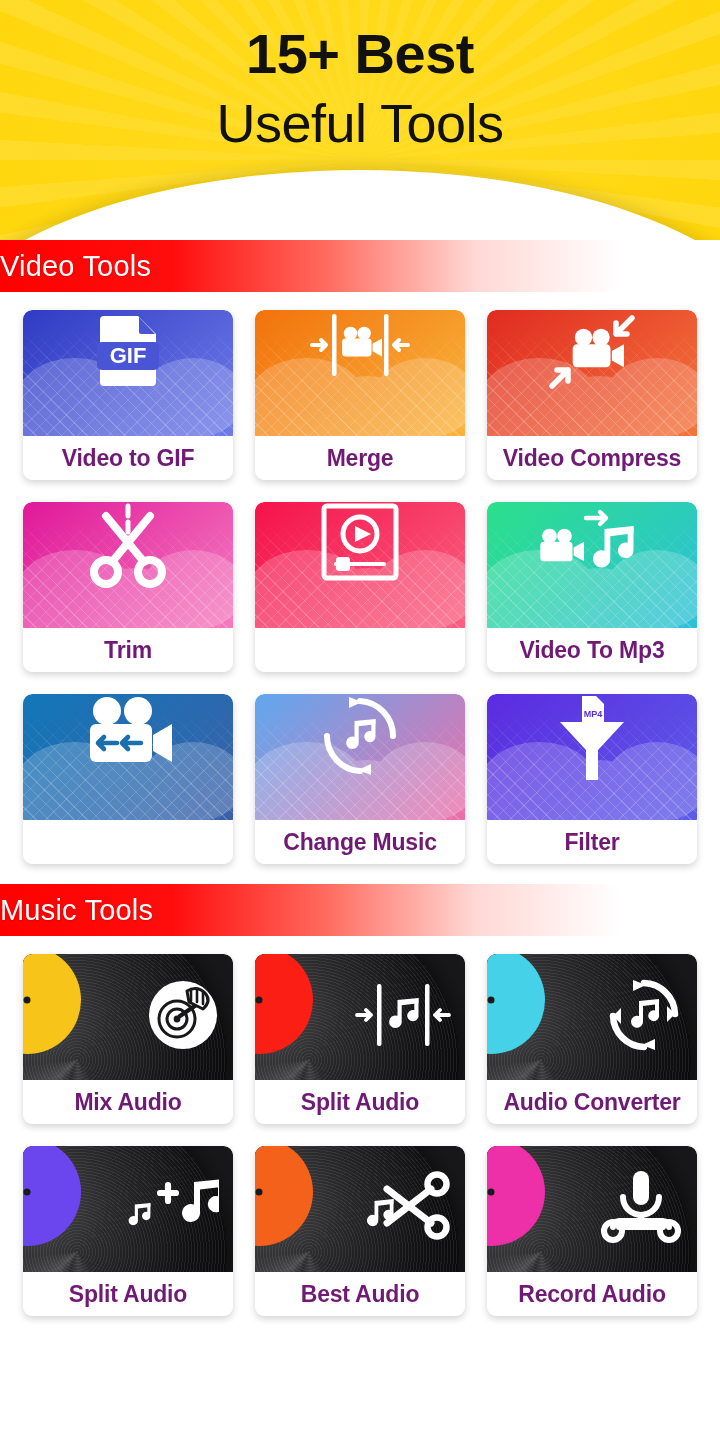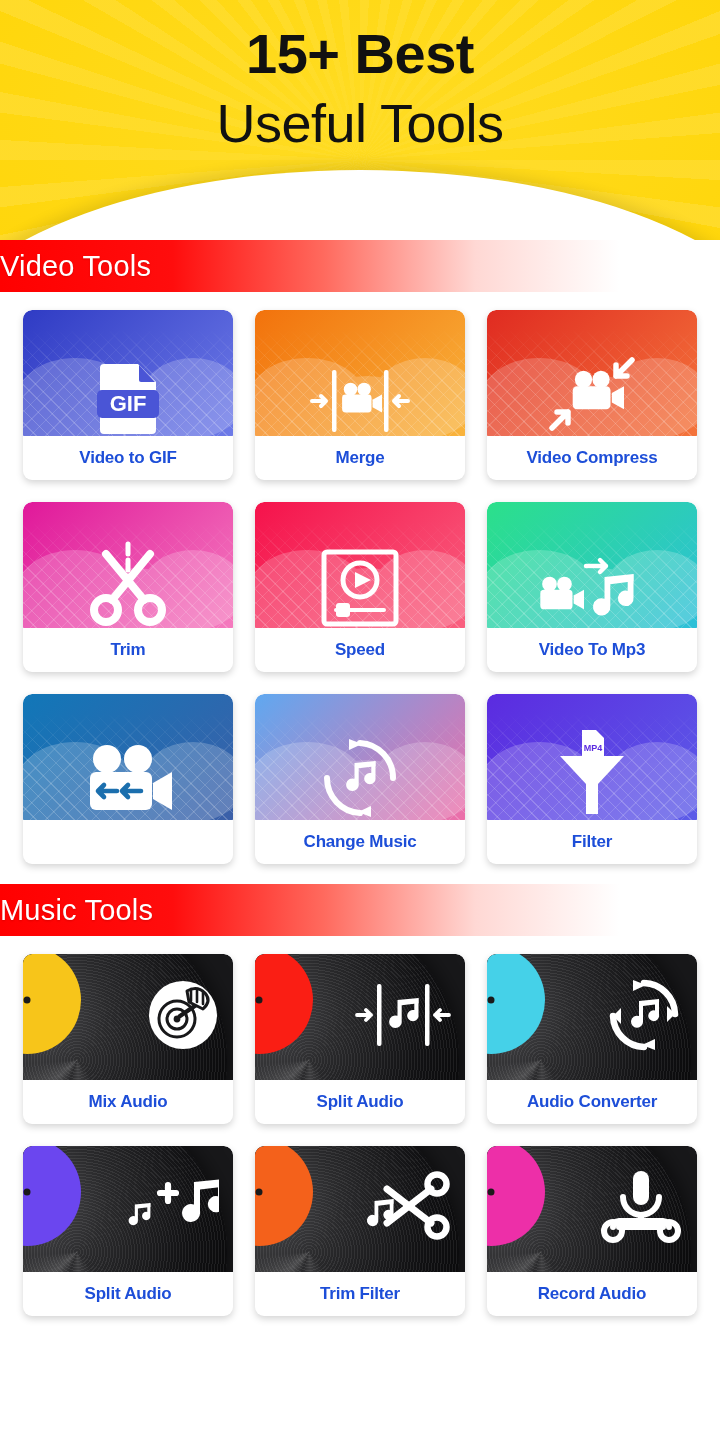--- a/index.html
+++ b/index.html
@@ -81,38 +81,38 @@
   }
   .card-art {
     position: relative;
     width: 210px; height: 126px;
     overflow: hidden;
     border-radius: 9px 9px 0 0;
   }
   .card-label {
     height: 44px;
     display: flex; align-items: center; justify-content: center;
-    font-size: 17px; font-weight: 700; color: #1d4ed8;
+    font-size: 23px; font-weight: 700; color: #701a75;
     letter-spacing: -0.2px; text-align: center;
     padding: 0 8px;
   }
 
   
   .clouds { position: absolute; inset: 0; opacity: .20; }
   .hatch {
     position: absolute; inset: 0;
     background-image:
       repeating-linear-gradient(45deg, rgba(255,255,255,.20) 0 1px, rgba(255,255,255,0) 1px 9px),
       repeating-linear-gradient(-45deg, rgba(255,255,255,.14) 0 1px, rgba(255,255,255,0) 1px 11px);
     mask-image: linear-gradient(to top, rgba(0,0,0,1) 0%, rgba(0,0,0,.85) 45%, rgba(0,0,0,0) 85%);
     -webkit-mask-image: linear-gradient(to top, rgba(0,0,0,1) 0%, rgba(0,0,0,.85) 45%, rgba(0,0,0,0) 85%);
   }
   .icon-wrap {
     position: absolute; inset: 0;
-    display: flex; align-items: flex-end; justify-content: center;
+    display: flex; align-items: flex-start; justify-content: center;
   }
   .icon-wrap svg { display: block; }
 
   
   .vinyl-art { background: #18181a; }
   .vinyl-disc {
     position: absolute;
     left: -96px; top: -44px;
     width: 300px; height: 300px;
     border-radius: 50%;
@@ -287,21 +287,20 @@
         <div class="icon-wrap">
           <svg width="80" height="80" viewBox="0 0 80 80">
             <rect x="4" y="4" width="72" height="72" rx="3" fill="none" stroke="#ffffff" stroke-width="5"></rect>
             <circle cx="40" cy="32" r="17" fill="none" stroke="#ffffff" stroke-width="5"></circle>
             <path d="M35 24 L51 32 L35 40 Z" fill="#ffffff"></path>
             <rect x="14" y="60" width="52" height="4" rx="2" fill="#ffffff"></rect>
             <rect x="16" y="55" width="14" height="14" rx="3" fill="#ffffff"></rect>
           </svg>
         </div>
       </div>
-      <div class="card-label">Speed</div>
     </div>
     <div class="card">
       <div class="card-art" style="background:linear-gradient(135deg,#2BE08A 0%,#2DBFD9 100%)">
         <svg class="clouds" viewBox="0 0 210 126" preserveAspectRatio="none">
           <g fill="#ffffff">
             <ellipse cx="52" cy="92" rx="60" ry="44"></ellipse>
             <ellipse cx="112" cy="104" rx="54" ry="38"></ellipse>
             <ellipse cx="170" cy="88" rx="52" ry="40"></ellipse>
             <ellipse cx="16" cy="112" rx="40" ry="30"></ellipse>
           </g>
@@ -493,21 +492,21 @@
             <g transform="translate(0,30) scale(0.95)" fill="#ffffff">
               <path d="M10 2 L30 0 L30 5 L14 7 L14 22 A6 6 0 1 1 10 17 Z"></path>
               <path d="M30 0 L30 16 A5.4 5.4 0 1 1 26 11.5 L26 3 Z"></path>
             </g>
             <path d="M22 20 L66 54" stroke="#ffffff" stroke-width="7" stroke-linecap="round"></path>
             <path d="M66 20 L22 54" stroke="#ffffff" stroke-width="7" stroke-linecap="round"></path>
             <circle cx="72" cy="15" r="9.5" fill="none" stroke="#ffffff" stroke-width="6.5"></circle>
             <circle cx="72" cy="58" r="9.5" fill="none" stroke="#ffffff" stroke-width="6.5"></circle>
           </svg></div>
       </div>
-      <div class="card-label">Trim Filter</div>
+      <div class="card-label">Best Audio</div>
     </div>
     <div class="card">
       <div class="card-art vinyl-art">
         <div class="vinyl-disc"></div>
         <div class="vinyl-sheen"></div>
         <div class="vinyl-label" style="background:#ED2FA8"></div>
         <div class="vinyl-hole"></div>
         <div class="vinyl-icon"><svg width="84" height="76" viewBox="0 0 84 76">
             <rect x="34" y="2" width="16" height="34" rx="8" fill="#ffffff"></rect>
             <path d="M24 28 a18 18 0 0 0 36 0" fill="none" stroke="#ffffff" stroke-width="6" stroke-linecap="round"></path>

